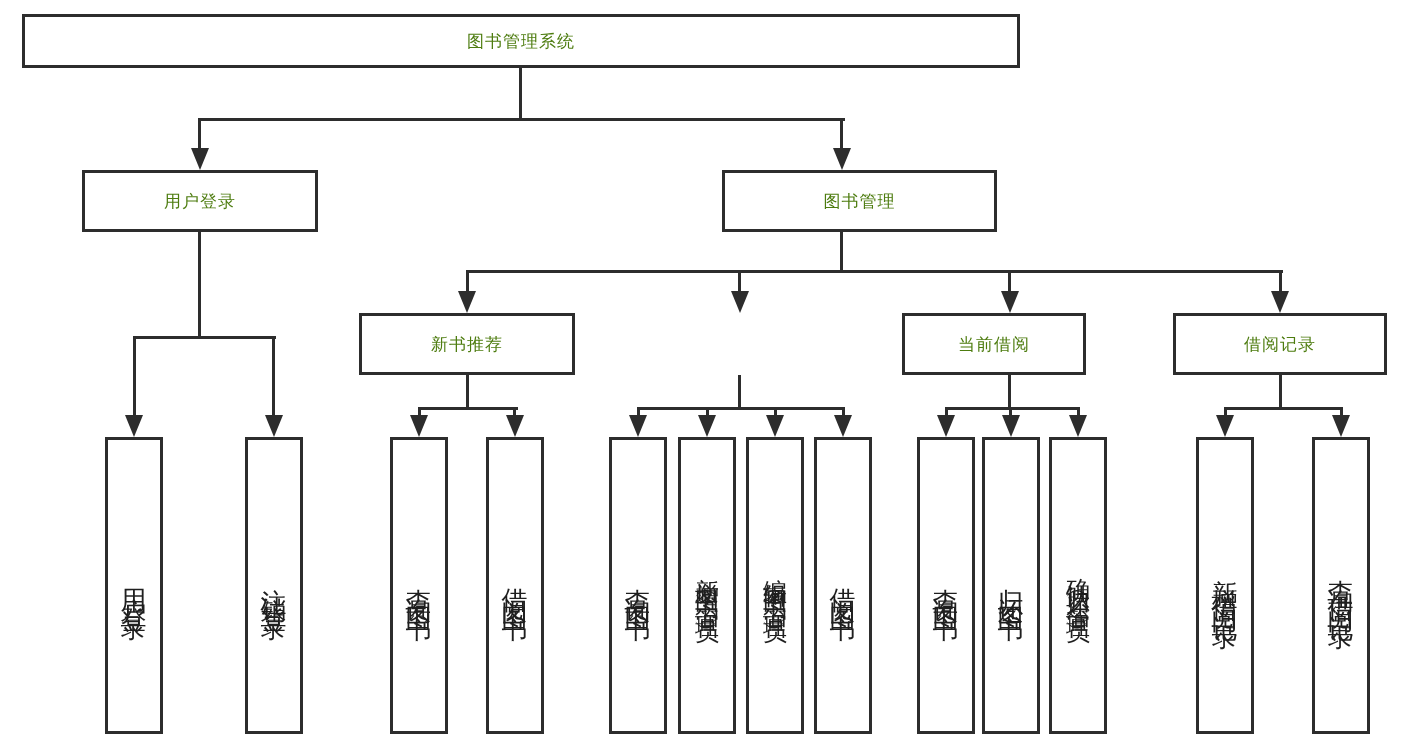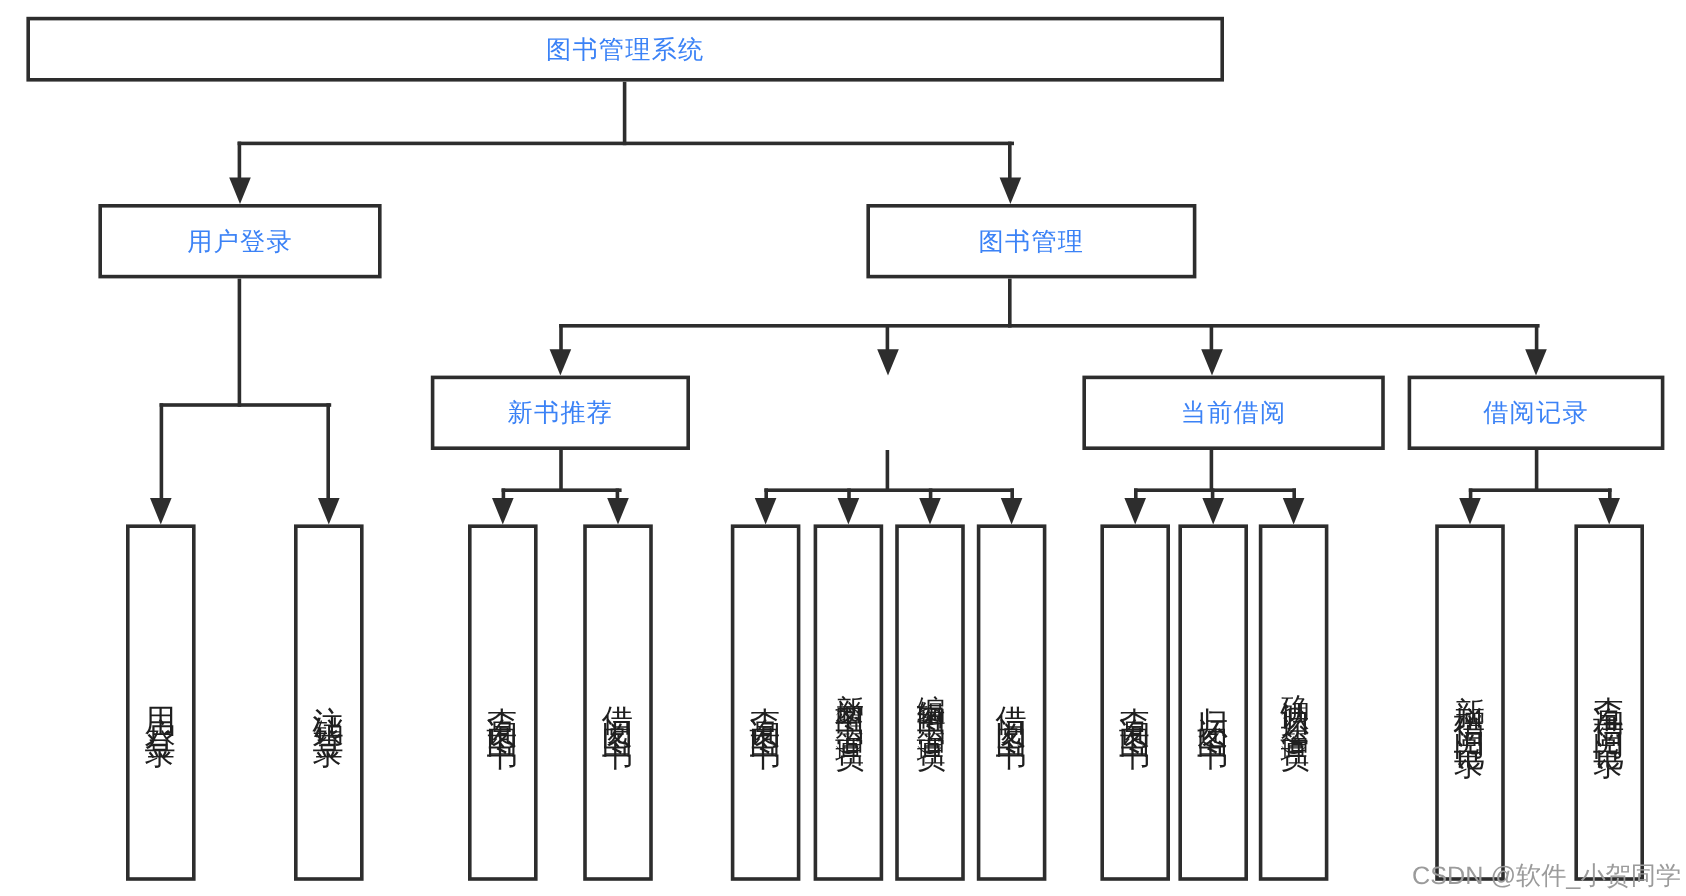--- a/index.html
+++ b/index.html
@@ -4,21 +4,21 @@
 <style>
   html,body{margin:0;padding:0;background:#fff;}
   .stage{
     position:relative;width:1405px;height:747px;background:#ffffff;overflow:hidden;
     font-family:"Liberation Sans","DejaVu Sans",sans-serif;color:#1f1f1f;
   }
   .box{
     position:absolute;border:3px solid #2d2d2d;background:#ffffff;box-sizing:border-box;
     display:flex;align-items:center;justify-content:center;z-index:2;
   }
-  .hlabel{font-size:21px;color:#3b82f6;letter-spacing:1px;white-space:nowrap;}
+  .hlabel{font-size:17px;color:#4d7c0f;letter-spacing:1px;white-space:nowrap;}
   .vtext{
     writing-mode:vertical-rl;text-orientation:mixed;
     font-size:26px;letter-spacing:9px;line-height:1;color:#1f1f1f;
   }
   .tight .vtext{font-size:24px;letter-spacing:6px;}
   .vline{position:absolute;width:3px;background:#2d2d2d;z-index:1;}
   .hline{position:absolute;height:3px;background:#2d2d2d;z-index:1;}
   .arrow{
     position:absolute;width:0;height:0;z-index:3;
     border-left:9px solid transparent;border-right:9px solid transparent;
@@ -66,21 +66,21 @@
   <div class="vline" style="left:738px;top:270px;height:24px;"></div>
   <div class="arrow" style="left:731px;top:291px;"></div>
   <div class="vline" style="left:1008px;top:270px;height:24px;"></div>
   <div class="arrow" style="left:1001px;top:291px;"></div>
   <div class="vline" style="left:1279px;top:270px;height:24px;"></div>
   <div class="arrow" style="left:1271px;top:291px;"></div>
 
   <div class="box" style="left:359px;top:313px;width:216px;height:62px;">
     <span class="hlabel">新书推荐</span>
   </div>
-  <div class="box" style="left:902px;top:313px;width:252px;height:62px;align-items:center;">
+  <div class="box" style="left:902px;top:313px;width:184px;height:62px;align-items:center;">
     <span class="hlabel">当前借阅</span>
   </div>
   <div class="box" style="left:1173px;top:313px;width:214px;height:62px;">
     <span class="hlabel">借阅记录</span>
   </div>
 
   <div class="vline" style="left:466px;top:375px;height:34px;"></div>
   <div class="hline" style="left:418px;top:407px;width:100px;"></div>
   <div class="vline" style="left:418px;top:407px;height:12px;"></div>
   <div class="arrow" style="left:410px;top:415px;"></div>
@@ -151,15 +151,14 @@
     <span class="vtext">确认归还（管理员）</span>
   </div>
 
   <div class="box" style="left:1196px;top:437px;width:58px;height:297px;">
     <span class="vtext">新增借阅记录</span>
   </div>
   <div class="box" style="left:1312px;top:437px;width:58px;height:297px;">
     <span class="vtext">查询借阅记录</span>
   </div>
 
-  <div class="watermark">CSDN @软件_小贺同学</div>
 
 </div>
 
 </body></html>

